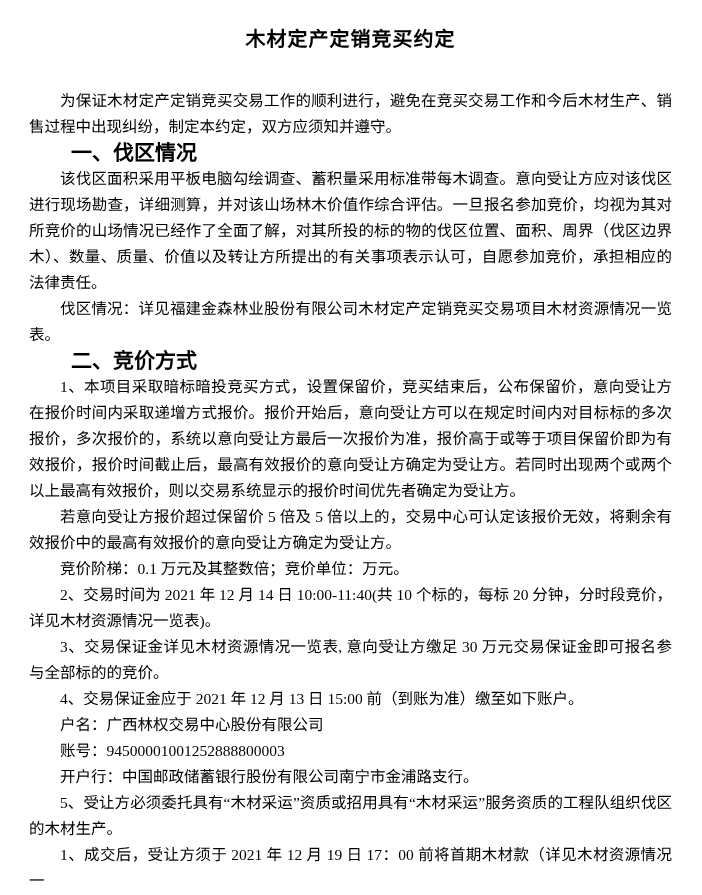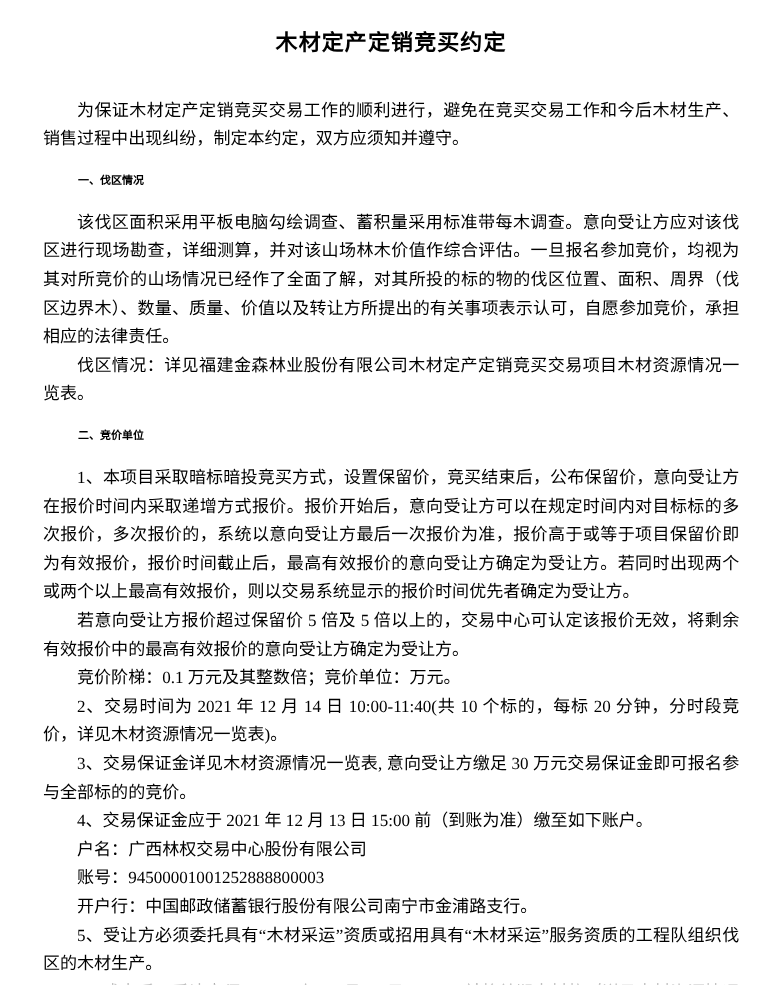--- a/index.html
+++ b/index.html
@@ -7,21 +7,21 @@
     padding: 0;
     background: #ffffff;
   }
   .page {
     position: relative;
     width: 702px;
     height: 895px;
     box-sizing: border-box;
     background: #ffffff;
     color: #000000;
-    padding: 26px 30px 0 39px;
+    padding: 26px 30px 0 29px;
     overflow: hidden;
     font-family: "Liberation Serif", "DejaVu Serif", serif;
   }
   .doc-title {
     text-align: center;
     font-size: 20px;
     font-weight: bold;
     line-height: 26px;
     margin: 0 0 36px 0;
     letter-spacing: 1px;
@@ -31,37 +31,37 @@
     font-size: 15.5px;
     line-height: 26px;
     text-align: justify;
     text-indent: 2em;
     margin: 0;
     word-break: break-all;
   }
   .heading {
     font-weight: bold;
     font-family: "Liberation Sans", "DejaVu Sans", sans-serif;
-    font-size: 10px;
+    font-size: 21px;
     line-height: 26px;
     text-indent: 2em;
-    margin: 12px;
+    margin: 0;
   }
 </style>
 </head>
 <body>
 
 <div class="page">
   <h1 class="doc-title">木材定产定销竞买约定</h1>
 
   <p class="para">为保证木材定产定销竞买交易工作的顺利进行，避免在竞买交易工作和今后木材生产、销售过程中出现纠纷，制定本约定，双方应须知并遵守。</p>
   <p class="heading">一、伐区情况</p>
   <p class="para">该伐区面积采用平板电脑勾绘调查、蓄积量采用标准带每木调查。意向受让方应对该伐区进行现场勘查，详细测算，并对该山场林木价值作综合评估。一旦报名参加竞价，均视为其对所竞价的山场情况已经作了全面了解，对其所投的标的物的伐区位置、面积、周界（伐区边界木）、数量、质量、价值以及转让方所提出的有关事项表示认可，自愿参加竞价，承担相应的法律责任。</p>
   <p class="para">伐区情况：详见福建金森林业股份有限公司木材定产定销竞买交易项目木材资源情况一览表。</p>
-  <p class="heading">二、竞价单位</p>
+  <p class="heading">二、竞价方式</p>
   <p class="para">1、本项目采取暗标暗投竞买方式，设置保留价，竞买结束后，公布保留价，意向受让方在报价时间内采取递增方式报价。报价开始后，意向受让方可以在规定时间内对目标标的多次报价，多次报价的，系统以意向受让方最后一次报价为准，报价高于或等于项目保留价即为有效报价，报价时间截止后，最高有效报价的意向受让方确定为受让方。若同时出现两个或两个以上最高有效报价，则以交易系统显示的报价时间优先者确定为受让方。</p>
   <p class="para">若意向受让方报价超过保留价 5 倍及 5 倍以上的，交易中心可认定该报价无效，将剩余有效报价中的最高有效报价的意向受让方确定为受让方。</p>
   <p class="para">竞价阶梯：0.1 万元及其整数倍；竞价单位：万元。</p>
   <p class="para">2、交易时间为 2021 年 12 月 14 日 10:00-11:40(共 10 个标的，每标 20 分钟，分时段竞价，详见木材资源情况一览表)。</p>
   <p class="para">3、交易保证金详见木材资源情况一览表, 意向受让方缴足 30 万元交易保证金即可报名参与全部标的的竞价。</p>
   <p class="para">4、交易保证金应于 2021 年 12 月 13 日 15:00 前（到账为准）缴至如下账户。</p>
   <p class="para">户名：广西林权交易中心股份有限公司</p>
   <p class="para">账号：94500001001252888800003</p>
   <p class="para">开户行：中国邮政储蓄银行股份有限公司南宁市金浦路支行。</p>
   <p class="para">5、受让方必须委托具有“木材采运”资质或招用具有“木材采运”服务资质的工程队组织伐区的木材生产。</p>

